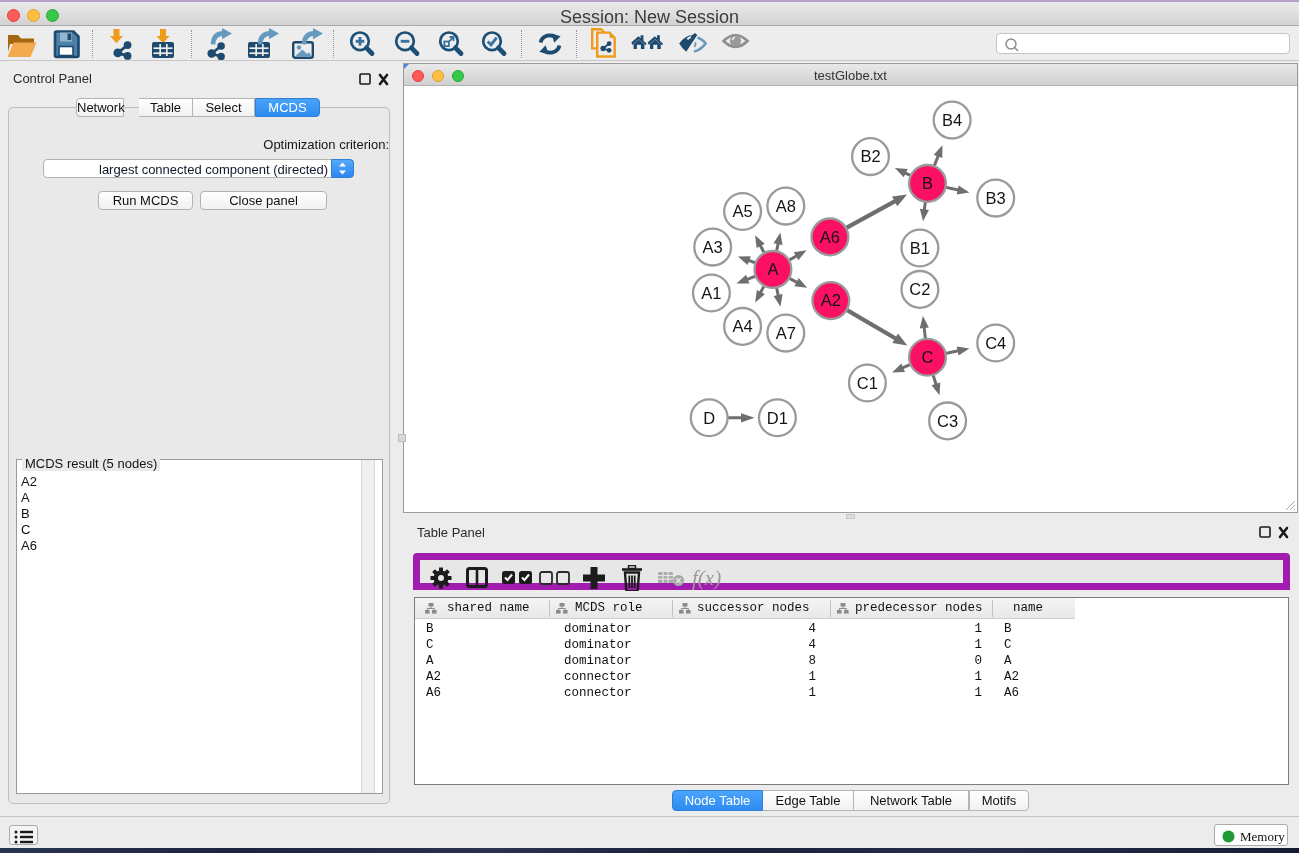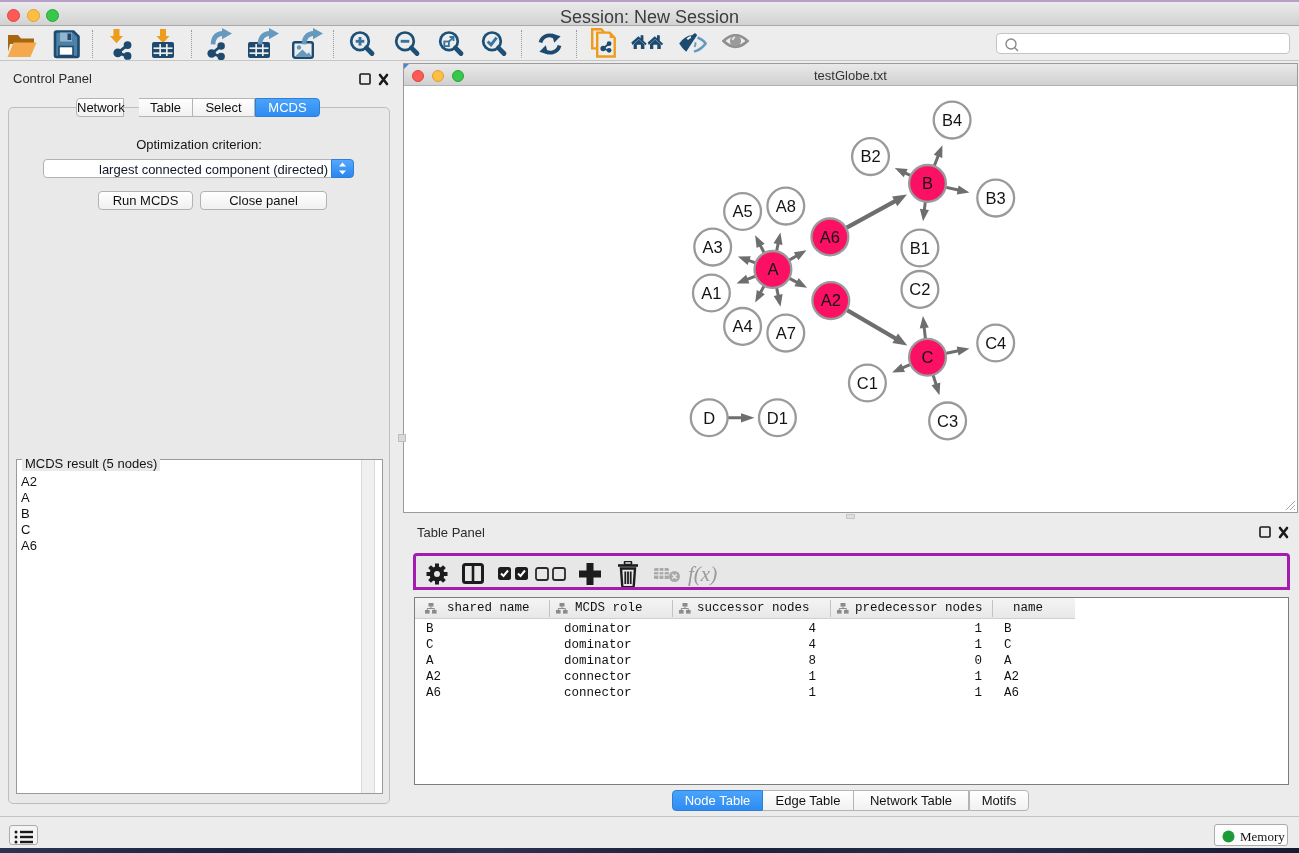--- a/index.html
+++ b/index.html
@@ -23,21 +23,21 @@
 
 
 #cp-title { left:13px; top:71px; font-size:13px; color:#2b2b2b; }
 .winicons { position:absolute; }
 #cp-box { left:8px; top:107px; width:382px; height:697px; background:#e9e9e9;
   border:1px solid #bdbdbd; border-radius:5px; }
 .tabrow { position:absolute; top:98px; height:19px; font-size:13px; }
 .tab { position:absolute; top:0; height:19px; line-height:18px; text-align:center;
   background:linear-gradient(#ffffff,#f1f1f1); border:1px solid #b4b4b4; color:#111; }
 .tab.sel { background:linear-gradient(#4aa4fb,#2e8bf1); color:#fff; border-color:#2d7fd8; }
-#opt-label { left:9px; top:137px; width:380px; text-align:center; font-size:13px; color:#141414; }
+#opt-label { left:9px; top:137px; width:380px; text-align:right; font-size:13px; color:#141414; }
 #dropdown { left:43px; top:159px; width:311px; height:19px; background:#fff; border:1px solid #b2b2b2; border-radius:4px; }
 #dropdown .txt { position:absolute; left:11px; top:2px; font-size:13px; color:#0f172a;margin-left:44px; }
 #dropdown .step { position:absolute; right:-1px; top:-1px; width:23px; height:19px; border-radius:0 4px 4px 0;
   background:linear-gradient(#55aafc,#2a85ef); border:1px solid #2d7fd8; }
 .btn { position:absolute; top:191px; height:19px; background:linear-gradient(#ffffff,#f0f0f0);
   border:1px solid #b2b2b2; border-radius:4px; font-size:13px; color:#111; text-align:center; line-height:17px; }
 #mcds-box { left:16px; top:459px; width:367px; height:335px; background:#fff; border:1px solid #9b9b9b; }
 #mcds-legend { left:22px; top:456px; font-size:13px; color:#141414; background:#e9e9e9; padding:0 3px; }
 #mcds-list { left:21px; top:474px; font-size:13px; color:#111; line-height:16px; }
 #mcds-scroll { left:1146px; top:460px; width:14px; height:333px; background:#f0f0f0;
@@ -46,21 +46,21 @@
 
 #netwin { left:403px; top:63px; width:895px; height:450px; background:#fff; border:1px solid #9b9b9b; }
 #net-titlebar { position:absolute; left:0; top:0; width:100%; height:22px;
   background:linear-gradient(#e9e9e9,#d0d0d0); border-bottom:1px solid #b2b2b2; }
 #net-titlebar .light { position:absolute; top:6px; width:12px; height:12px; border-radius:50%; }
 #net-titlebar .title { width:100%; text-align:center; font-size:13px; color:#333; margin-top:4px; }
 
 
 #tp-title { left:417px; top:525px; font-size:13px; color:#2b2b2b; }
 #tp-toolbar { left:413px; top:553px; width:877px; height:37px; background:#e7e7e7;
-  border:3px solid #a21caf; border-radius:4px 4px 0 0; }
+  border:7px solid #a21caf; border-radius:4px 4px 0 0; }
 #tp-table { left:414px; top:597px; width:875px; height:188px; background:#fff; border:1.5px solid #7c7c7c;font-family:Liberation Mono, monospace; }
 #tp-header { position:absolute; left:0; top:0; width:660px; height:21px;
   background:linear-gradient(#f4f4f4,#e8e8e8); border-bottom:1px solid #cfcfcf; font-size:12.5px; color:#111; }
 .colsep { position:absolute; top:2px; height:17px; width:0; border-left:1px solid #c3c3c3; }
 .hlabel { position:absolute; top:3px; }
 .cell { position:absolute; font-size:12.5px; color:#111; }
 .tabrow2 { position:absolute; font-size:13px; }
 
 
 #statusbar { left:0; top:816px; width:1299px; height:32px; background:#ececec; border-top:1px solid #c4c4c4; }

